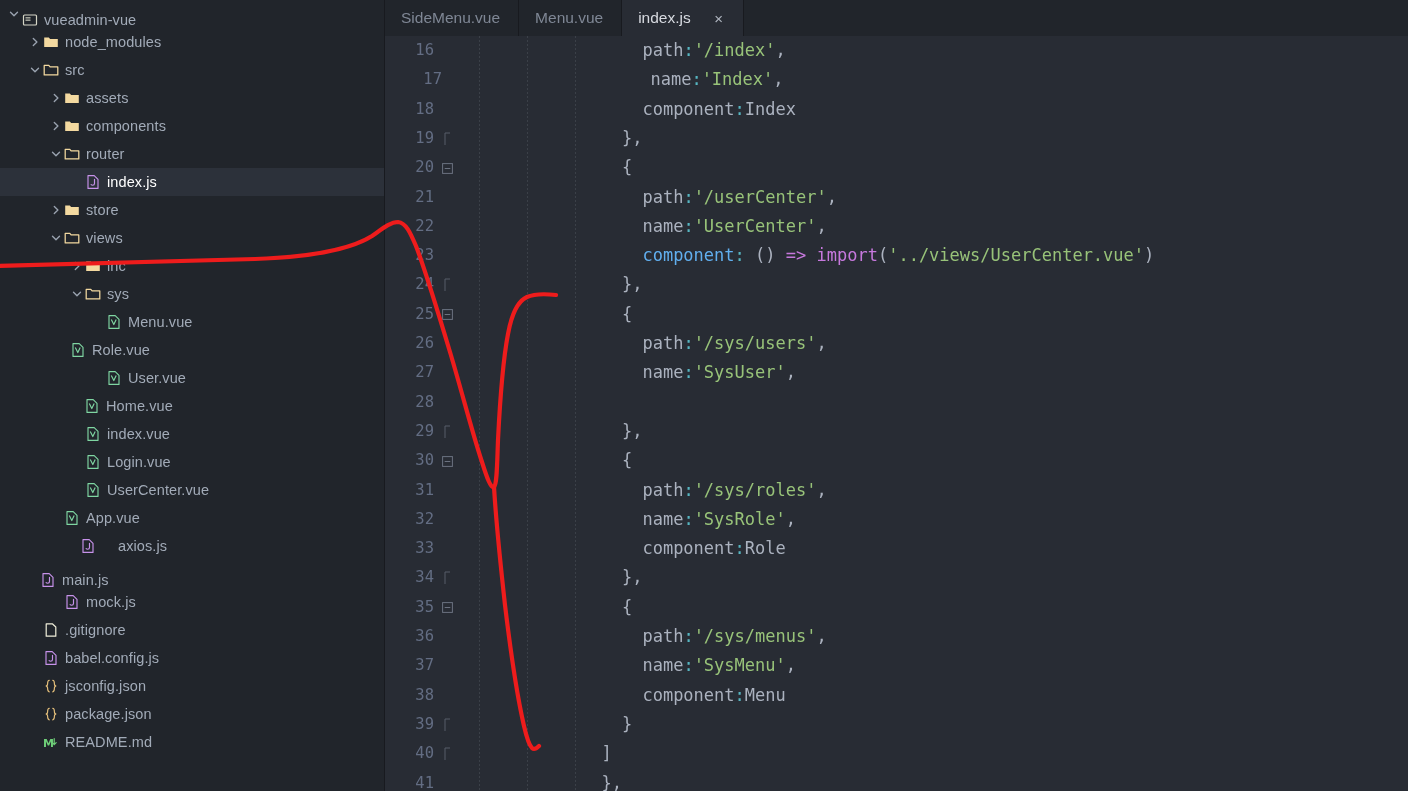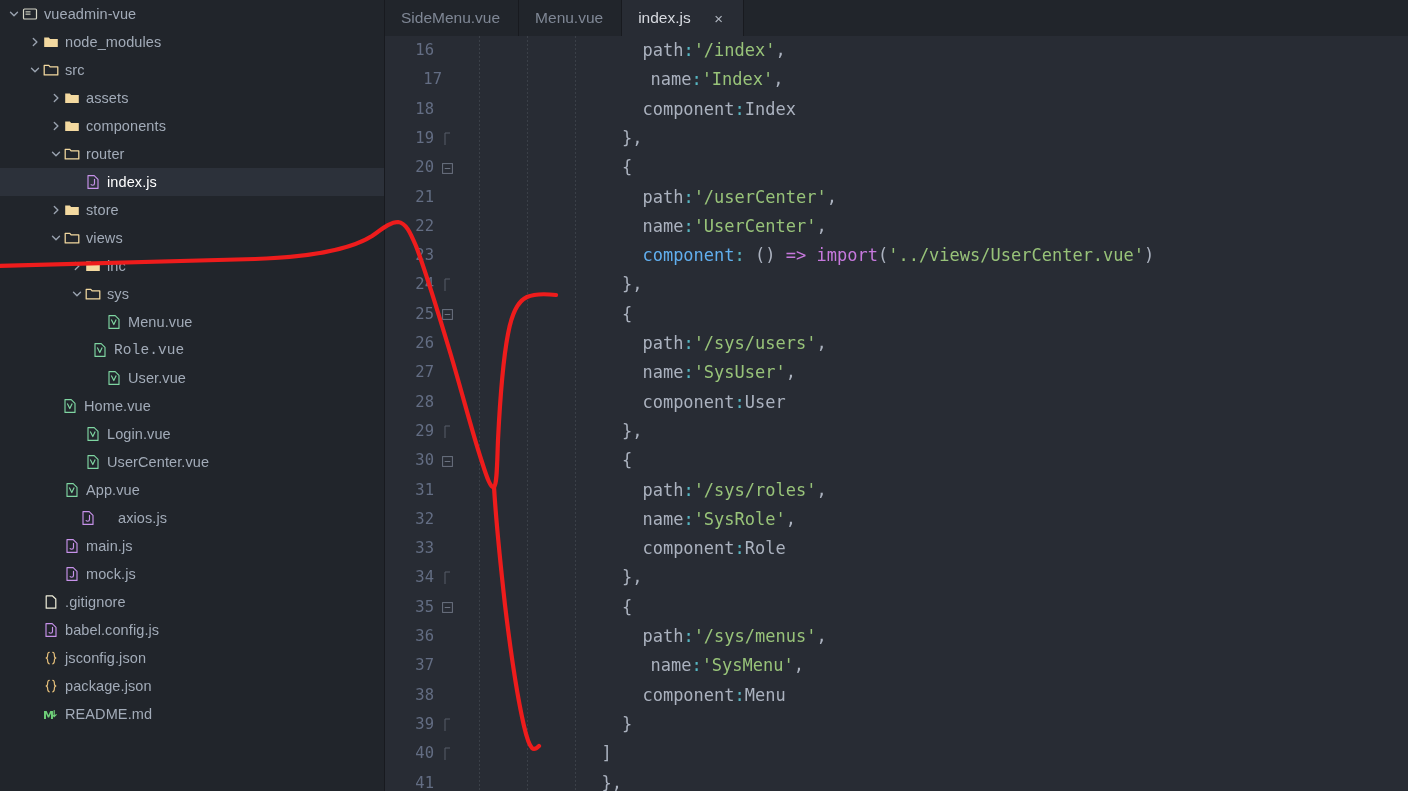--- a/index.html
+++ b/index.html
@@ -110,21 +110,21 @@
     width: 1408px; height: 791px;
     pointer-events: none; z-index: 50;
   }
 </style>
 </head>
 <body>
 
 <div id="app">
 
   <div id="sidebar">
-      <div class="tree-row" style="padding-left: 6px;">
+      <div class="tree-row" style="padding-left: 6px; align-items: flex-end;">
         <span class="twisty">
           <svg width="10" height="10" viewBox="0 0 10 10">
             <path d="M1.5 3.2L5 6.8 8.5 3.2" fill="none" stroke="#9aa3b0" stroke-width="1.35" stroke-linecap="round" stroke-linejoin="round"></path>
           </svg>
         </span>
         <span class="ico">
           <svg width="16" height="16" viewBox="0 0 16 16">
             <rect x="1.5" y="3" width="13" height="10" rx="1" fill="none" stroke="#d6d6c7" stroke-width="1.2"></rect>
             <rect x="3.5" y="5.3" width="5" height="1.1" fill="#d6d6c7"></rect>
             <rect x="3.5" y="7.6" width="5" height="1.1" fill="#d6d6c7"></rect>
@@ -262,49 +262,59 @@
       <div class="tree-row" style="padding-left: 90px;">
         <span class="twisty"></span>
         <span class="ico">
           <svg width="16" height="16" viewBox="0 0 16 16">
             <path d="M3 1.6h6.2L13 5.3v9.1H3z" fill="none" stroke="#7fd6a2" stroke-width="1.15" stroke-linejoin="round"></path>
             <path d="M5.3 5.6l2.5 5 2.4-5" fill="none" stroke="#7fd6a2" stroke-width="1.15" stroke-linejoin="round"></path>
           </svg>
         </span>
         <span class="tree-label">Menu.vue</span>
       </div>
-      <div class="tree-row" style="padding-left: 76px; font-family: Liberation Mono, monospace;">
+      <div class="tree-row" style="padding-left: 54px;">
         <span class="twisty"></span>
         <span class="ico">
           <svg width="16" height="16" viewBox="0 0 16 16">
             <path d="M3 1.6h6.2L13 5.3v9.1H3z" fill="none" stroke="#7fd6a2" stroke-width="1.15" stroke-linejoin="round"></path>
             <path d="M5.3 5.6l2.5 5 2.4-5" fill="none" stroke="#7fd6a2" stroke-width="1.15" stroke-linejoin="round"></path>
           </svg>
         </span>
         <span class="tree-label">Role.vue</span>
       </div>
       <div class="tree-row" style="padding-left: 90px;">
         <span class="twisty"></span>
         <span class="ico">
           <svg width="16" height="16" viewBox="0 0 16 16">
             <path d="M3 1.6h6.2L13 5.3v9.1H3z" fill="none" stroke="#7fd6a2" stroke-width="1.15" stroke-linejoin="round"></path>
             <path d="M5.3 5.6l2.5 5 2.4-5" fill="none" stroke="#7fd6a2" stroke-width="1.15" stroke-linejoin="round"></path>
           </svg>
         </span>
         <span class="tree-label">User.vue</span>
       </div>
-      <div class="tree-row" style="padding-left: 46px;">
+      <div class="tree-row" style="padding-left: 68px;">
         <span class="twisty"></span>
         <span class="ico">
           <svg width="16" height="16" viewBox="0 0 16 16">
             <path d="M3 1.6h6.2L13 5.3v9.1H3z" fill="none" stroke="#7fd6a2" stroke-width="1.15" stroke-linejoin="round"></path>
             <path d="M5.3 5.6l2.5 5 2.4-5" fill="none" stroke="#7fd6a2" stroke-width="1.15" stroke-linejoin="round"></path>
           </svg>
         </span>
         <span class="tree-label">Home.vue</span>
+      </div>
+      <div class="tree-row" style="padding-left: 69px;">
+        <span class="twisty"></span>
+        <span class="ico">
+          <svg width="16" height="16" viewBox="0 0 16 16">
+            <path d="M3 1.6h6.2L13 5.3v9.1H3z" fill="none" stroke="#7fd6a2" stroke-width="1.15" stroke-linejoin="round"></path>
+            <path d="M5.3 5.6l2.5 5 2.4-5" fill="none" stroke="#7fd6a2" stroke-width="1.15" stroke-linejoin="round"></path>
+          </svg>
+        </span>
+        <span class="tree-label">index.vue</span>
       </div>
       <div class="tree-row" style="padding-left: 69px;">
         <span class="twisty"></span>
         <span class="ico">
           <svg width="16" height="16" viewBox="0 0 16 16">
             <path d="M3 1.6h6.2L13 5.3v9.1H3z" fill="none" stroke="#7fd6a2" stroke-width="1.15" stroke-linejoin="round"></path>
             <path d="M5.3 5.6l2.5 5 2.4-5" fill="none" stroke="#7fd6a2" stroke-width="1.15" stroke-linejoin="round"></path>
           </svg>
         </span>
         <span class="tree-label">Login.vue</span>
@@ -332,21 +342,21 @@
       <div class="tree-row" style="padding-left: 48px; gap: 16px;">
         <span class="twisty"></span>
         <span class="ico">
           <svg width="16" height="16" viewBox="0 0 16 16">
             <path d="M3 1.6h6.2L13 5.3v9.1H3z" fill="none" stroke="#c792ea" stroke-width="1.15" stroke-linejoin="round"></path>
             <path d="M9.5 5.3v4.3c0 1.1-.8 1.6-1.8 1.6-.7 0-1.2-.2-1.6-.6" fill="none" stroke="#c792ea" stroke-width="1.15" stroke-linecap="round"></path>
           </svg>
         </span>
         <span class="tree-label">axios.js</span>
       </div>
-      <div class="tree-row" style="padding-left: 48px;">
+      <div class="tree-row" style="padding-left: 24px; align-items: flex-end;">
         <span class="twisty"></span>
         <span class="ico">
           <svg width="16" height="16" viewBox="0 0 16 16">
             <path d="M3 1.6h6.2L13 5.3v9.1H3z" fill="none" stroke="#c792ea" stroke-width="1.15" stroke-linejoin="round"></path>
             <path d="M9.5 5.3v4.3c0 1.1-.8 1.6-1.8 1.6-.7 0-1.2-.2-1.6-.6" fill="none" stroke="#c792ea" stroke-width="1.15" stroke-linecap="round"></path>
           </svg>
         </span>
         <span class="tree-label">main.js</span>
       </div>
       <div class="tree-row" style="padding-left: 48px;">
@@ -447,42 +457,42 @@
           <div class="cline" style="top: 234.4px; position: absolute; left: 0px; right: 0px;"><span class="lnum">24</span><span class="fold"><svg width="11" height="14" viewBox="0 0 11 14">
                 <path d="M3 1v12" stroke="#565d68" stroke-width="1"></path>
                 <path d="M3 1h5" stroke="#565d68" stroke-width="1"></path>
               </svg></span><span class="ctext" style="left: 196px;"><span>    </span><span class="t-punc">},</span></span></div>
           <div class="cline" style="top: 263.7px; position: absolute; left: 0px; right: 0px;"><span class="lnum">25</span><span class="fold"><svg width="11" height="11" viewBox="0 0 11 11">
                 <rect x="0.6" y="0.6" width="9.8" height="9.8" fill="none" stroke="#6b7280" stroke-width="1"></rect>
                 <path d="M2.7 5.5h5.6" stroke="#6b7280" stroke-width="1"></path>
               </svg></span><span class="ctext" style="left: 196px;"><span>    </span><span class="t-punc">{</span></span></div>
           <div class="cline" style="top: 293px; position: absolute; left: 0px; right: 0px;"><span class="lnum">26</span><span class="ctext" style="left: 196px;"><span>      </span><span class="t-prop">path</span><span class="t-colon">:</span><span class="t-str">'/sys/users'</span><span class="t-punc">,</span></span></div>
           <div class="cline" style="top: 322.3px; position: absolute; left: 0px; right: 0px;"><span class="lnum">27</span><span class="ctext" style="left: 196px;"><span>      </span><span class="t-prop">name</span><span class="t-colon">:</span><span class="t-str">'SysUser'</span><span class="t-punc">,</span></span></div>
-          <div class="cline" style="top: 351.6px; position: absolute; left: 0px; right: 0px;"><span class="lnum">28</span><span class="ctext" style="left: 196px;"><span>      </span><span class="t-prop">component</span><span class="t-colon">:</span><span class="t-var">User</span></span></div>
+          <div class="cline" style="top: 351.6px; position: absolute; left: 0px; right: 0px;"><span class="lnum">28</span></div>
           <div class="cline" style="top: 380.9px; position: absolute; left: 0px; right: 0px;"><span class="lnum">29</span><span class="fold"><svg width="11" height="14" viewBox="0 0 11 14">
                 <path d="M3 1v12" stroke="#565d68" stroke-width="1"></path>
                 <path d="M3 1h5" stroke="#565d68" stroke-width="1"></path>
               </svg></span><span class="ctext" style="left: 196px;"><span>    </span><span class="t-punc">},</span></span></div>
           <div class="cline" style="top: 410.2px; position: absolute; left: 0px; right: 0px;"><span class="lnum">30</span><span class="fold"><svg width="11" height="11" viewBox="0 0 11 11">
                 <rect x="0.6" y="0.6" width="9.8" height="9.8" fill="none" stroke="#6b7280" stroke-width="1"></rect>
                 <path d="M2.7 5.5h5.6" stroke="#6b7280" stroke-width="1"></path>
               </svg></span><span class="ctext" style="left: 196px;"><span>    </span><span class="t-punc">{</span></span></div>
           <div class="cline" style="top: 439.5px; position: absolute; left: 0px; right: 0px;"><span class="lnum">31</span><span class="ctext" style="left: 196px;"><span>      </span><span class="t-prop">path</span><span class="t-colon">:</span><span class="t-str">'/sys/roles'</span><span class="t-punc">,</span></span></div>
           <div class="cline" style="top: 468.8px; position: absolute; left: 0px; right: 0px;"><span class="lnum">32</span><span class="ctext" style="left: 196px;"><span>      </span><span class="t-prop">name</span><span class="t-colon">:</span><span class="t-str">'SysRole'</span><span class="t-punc">,</span></span></div>
           <div class="cline" style="top: 498.1px; position: absolute; left: 0px; right: 0px;"><span class="lnum">33</span><span class="ctext" style="left: 196px;"><span>      </span><span class="t-prop">component</span><span class="t-colon">:</span><span class="t-var">Role</span></span></div>
           <div class="cline" style="top: 527.4px; position: absolute; left: 0px; right: 0px;"><span class="lnum">34</span><span class="fold"><svg width="11" height="14" viewBox="0 0 11 14">
                 <path d="M3 1v12" stroke="#565d68" stroke-width="1"></path>
                 <path d="M3 1h5" stroke="#565d68" stroke-width="1"></path>
               </svg></span><span class="ctext" style="left: 196px;"><span>    </span><span class="t-punc">},</span></span></div>
           <div class="cline" style="top: 556.7px; position: absolute; left: 0px; right: 0px;"><span class="lnum">35</span><span class="fold"><svg width="11" height="11" viewBox="0 0 11 11">
                 <rect x="0.6" y="0.6" width="9.8" height="9.8" fill="none" stroke="#6b7280" stroke-width="1"></rect>
                 <path d="M2.7 5.5h5.6" stroke="#6b7280" stroke-width="1"></path>
               </svg></span><span class="ctext" style="left: 196px;"><span>    </span><span class="t-punc">{</span></span></div>
           <div class="cline" style="top: 586px; position: absolute; left: 0px; right: 0px;"><span class="lnum">36</span><span class="ctext" style="left: 196px;"><span>      </span><span class="t-prop">path</span><span class="t-colon">:</span><span class="t-str">'/sys/menus'</span><span class="t-punc">,</span></span></div>
-          <div class="cline" style="top: 615.3px; position: absolute; left: 0px; right: 0px;"><span class="lnum">37</span><span class="ctext" style="left: 204px;"><span>      </span><span class="t-prop">name</span><span class="t-colon">:</span><span class="t-str">'SysMenu'</span><span class="t-punc">,</span></span></div>
+          <div class="cline" style="top: 615.3px; position: absolute; left: 0px; right: 0px;"><span class="lnum">37</span><span class="ctext" style="left: 196px;"><span>      </span><span class="t-prop">name</span><span class="t-colon">:</span><span class="t-str">'SysMenu'</span><span class="t-punc">,</span></span></div>
           <div class="cline" style="top: 644.6px; position: absolute; left: 0px; right: 0px;"><span class="lnum">38</span><span class="ctext" style="left: 196px;"><span>      </span><span class="t-prop">component</span><span class="t-colon">:</span><span class="t-var">Menu</span></span></div>
           <div class="cline" style="top: 673.9px; position: absolute; left: 0px; right: 0px;"><span class="lnum">39</span><span class="fold"><svg width="11" height="14" viewBox="0 0 11 14">
                 <path d="M3 1v12" stroke="#565d68" stroke-width="1"></path>
                 <path d="M3 1h5" stroke="#565d68" stroke-width="1"></path>
               </svg></span><span class="ctext" style="left: 196px;"><span>    </span><span class="t-punc">}</span></span></div>
           <div class="cline" style="top: 703.2px; position: absolute; left: 0px; right: 0px;"><span class="lnum">40</span><span class="fold"><svg width="11" height="14" viewBox="0 0 11 14">
                 <path d="M3 1v12" stroke="#565d68" stroke-width="1"></path>
                 <path d="M3 1h5" stroke="#565d68" stroke-width="1"></path>
               </svg></span><span class="ctext" style="left: 196px;"><span>  </span><span class="t-punc">]</span></span></div>
           <div class="cline" style="top: 732.5px; position: absolute; left: 0px; right: 0px;"><span class="lnum">41</span><span class="ctext" style="left: 196px;"><span>  </span><span class="t-punc">},</span></span></div>

